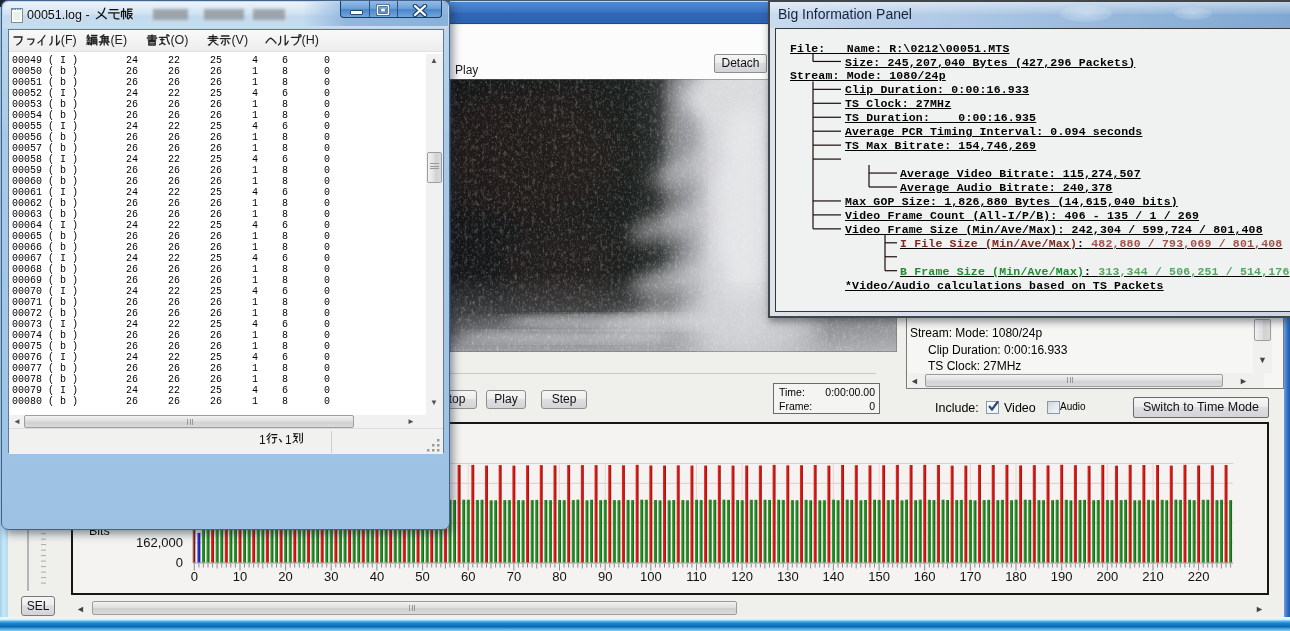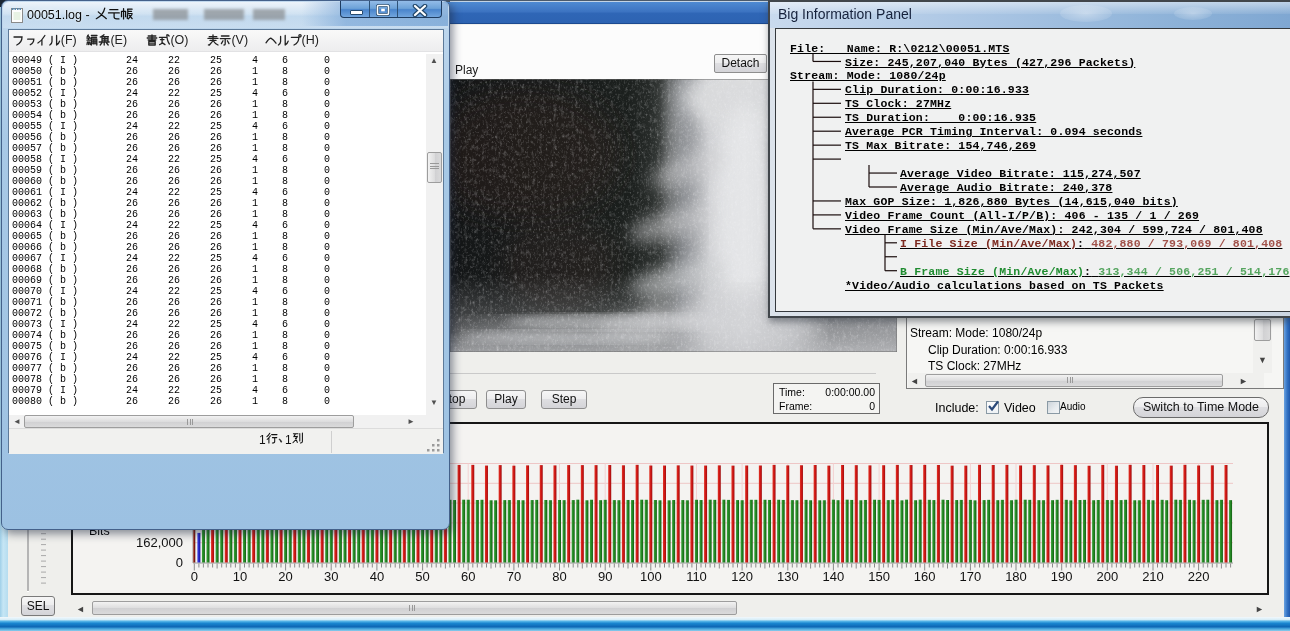--- a/index.html
+++ b/index.html
@@ -115,21 +115,21 @@
 </div>
 
 <div class="abs" style="left:935px;top:401px;font-size:12.5px;color:#000">Include:</div>
 <div class="abs" style="left:986px;top:401px;width:13px;height:13px;border:1px solid #8a9aa5;background:linear-gradient(#fdfdfd,#eef2f5)"></div>
 <svg class="abs" style="left:985px;top:398px" width="17" height="17">
       <path d="M4,8 L7,11.5 L13,3.5" fill="none" stroke="#2b4a7a" stroke-width="2.2"></path>
     </svg>
 <div class="abs" style="left:1004px;top:401px;font-size:12.5px;color:#000">Video</div>
 <div class="abs" style="left:1047px;top:401px;width:13px;height:13px;border:1px solid #8a9aa5;background:linear-gradient(135deg,#cdd4da,#e8ecef 60%,#f2f4f6)"></div>
 <div class="abs" style="left:1060px;top:401px;font-size:10px;color:#000">Audio</div>
-<div class="btn" style="left:1133px;top:397px;width:136px;height:21px;line-height:19px;font-size:12.5px;border-color:#6a6a6a;border-radius:10px">Switch to Time Mode</div>
+<div class="btn" style="left:1133px;top:397px;width:136px;height:21px;line-height:19px;font-size:12.5px;border-color:#6a6a6a;border-radius:2px">Switch to Time Mode</div>
 
 <div class="abs" style="left:71px;top:422px;width:1198px;height:173px;background:#f4f3f1;border:2px solid #161616"></div>
 <div class="abs" style="left:85px;top:474px;font-size:12.5px;color:#000">Bytes</div>
 <div class="abs" style="left:89px;top:524px;font-size:12.5px;color:#000">Bits</div>
 
 <div class="abs" style="left:95px;top:490px;width:14px;height:14px;border-radius:50%;border:1px solid #7e939e;background:radial-gradient(circle at 40% 35%,#fff,#dfe6ea)"></div>
 <div class="abs" style="left:99px;top:494px;width:6px;height:6px;border-radius:50%;background:radial-gradient(circle at 40% 35%,#7ec0e8,#174a8c)"></div>
 <div class="abs" style="left:95px;top:511px;width:14px;height:14px;border-radius:50%;border:1px solid #7e939e;background:radial-gradient(circle at 40% 35%,#fff,#dfe6ea)"></div>
 
 <svg style="position:absolute;left:0;top:0" width="1290" height="631" viewBox="0 0 1290 631">

